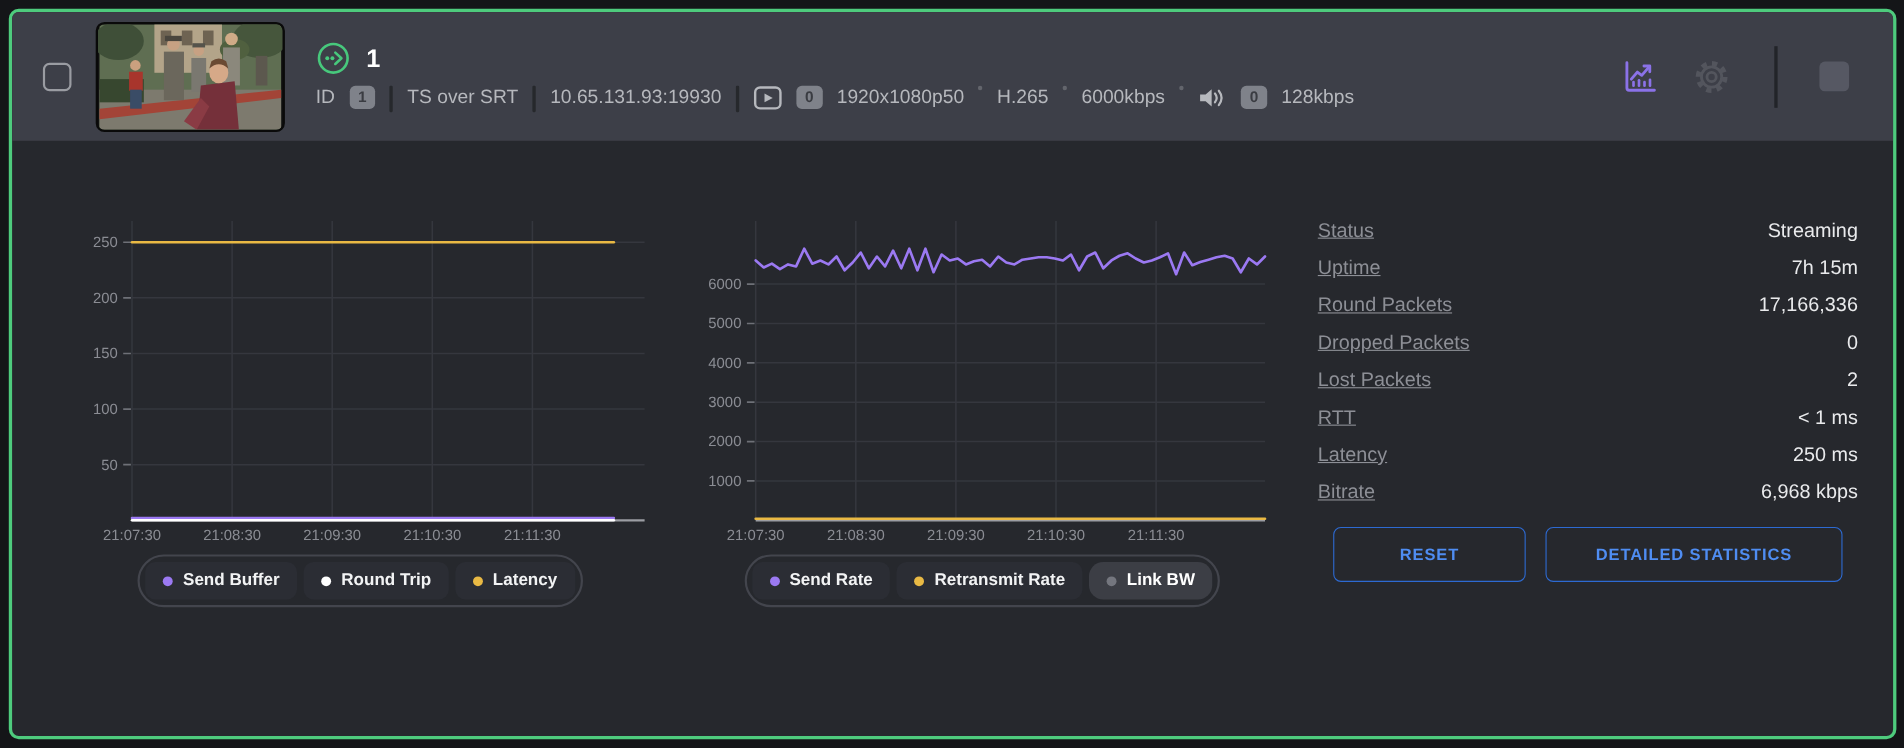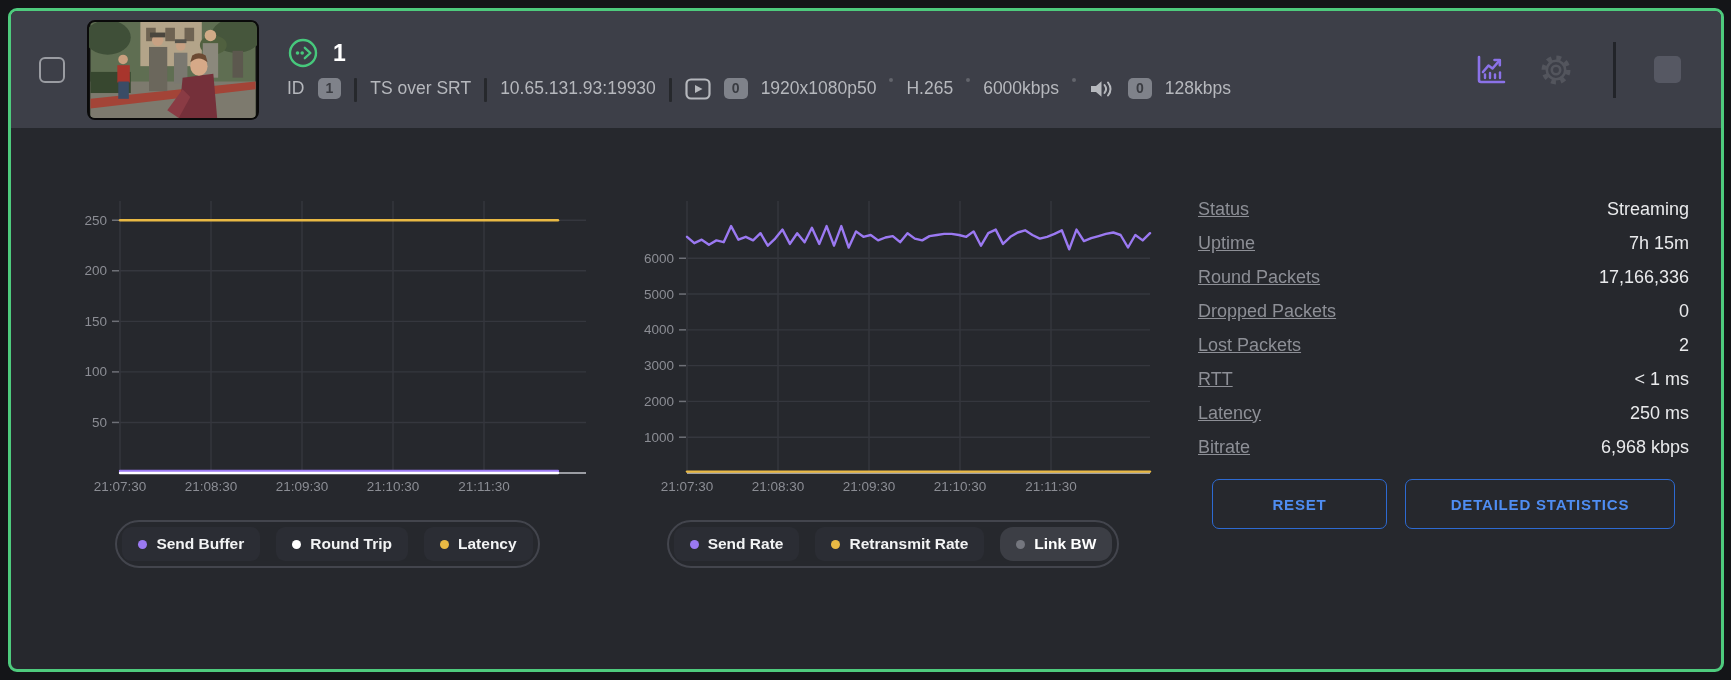--- a/index.html
+++ b/index.html
@@ -54,22 +54,22 @@
     color:#9fa1a8; font-size:16.5px; letter-spacing:.6px;
   }
   .panel.delay { width:521px; }
   .panel.bandwidth { width:518px; }
   .panel.stats { width:491px; }
   .chart { display:block; margin-top:0; }
   .chart text { font-family:"Liberation Sans", sans-serif; font-size:13.5px; fill:#8b8d94; }
   
   .legend { display:flex; justify-content:center; margin-top:8px; }
   .legend-pill {
-    display:inline-flex; gap:16px; padding:5px;
-    border:2px solid #43454d; border-radius:27px;margin-top:16px;
+    display:inline-flex; gap:6px; padding:5px;
+    border:2px solid #43454d; border-radius:27px;
   }
   .legend-item {
     display:flex; align-items:center; gap:9px;
     background:#2b2d34; border-radius:9px; padding:8px 16px;
     font-size:15.5px; font-weight:bold; color:#f2f3f4; cursor:pointer;
     border:none; font-family:inherit;
   }
   .legend-item.muted { background:#3c3e45; color:#ffffff;border-radius:13px; }
   .legend-dot { width:9px; height:9px; border-radius:50%; flex:none; }
   

